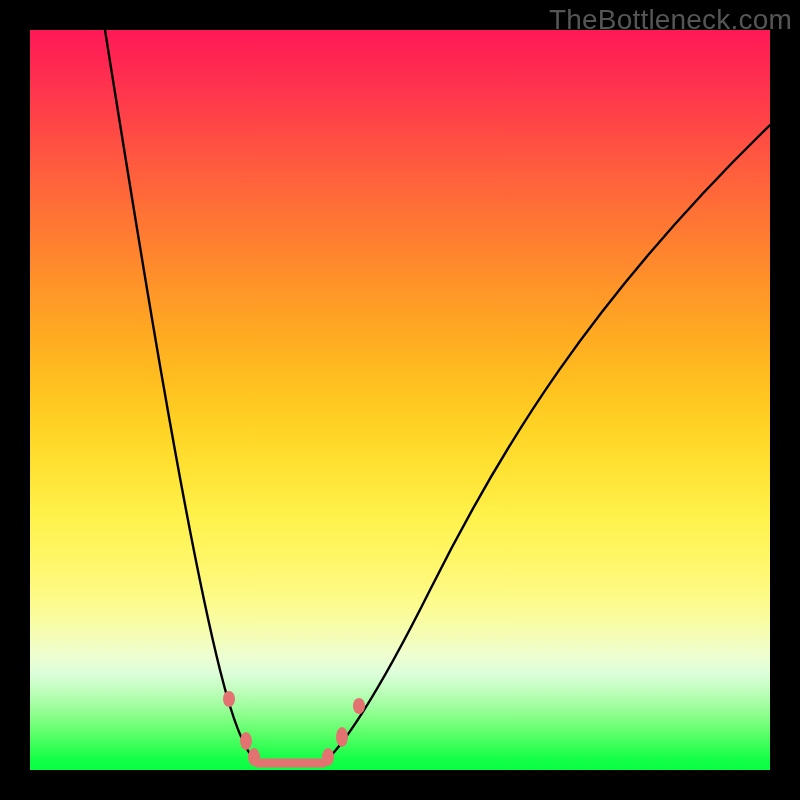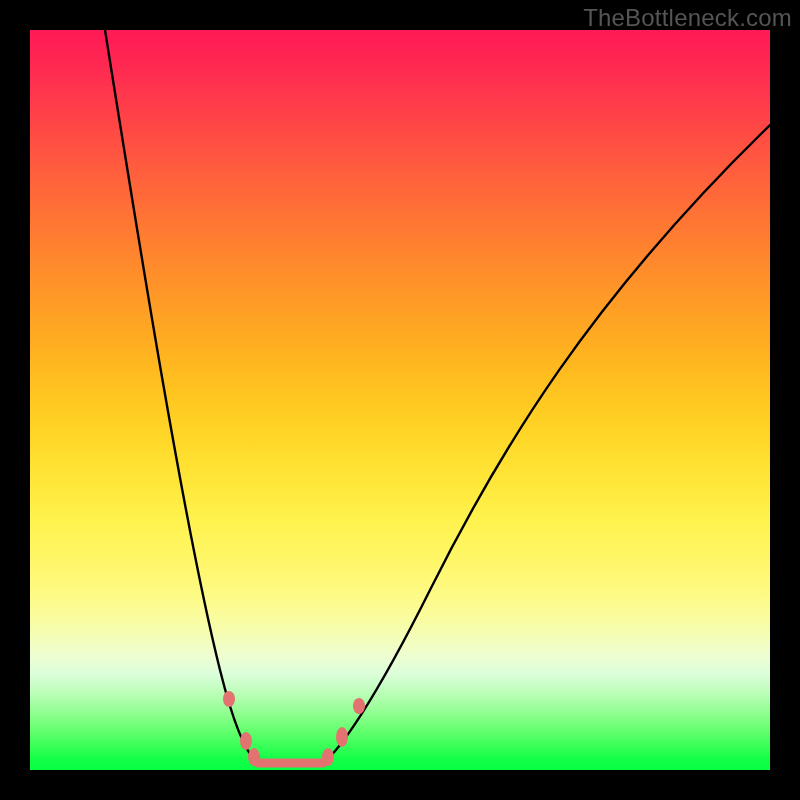--- a/index.html
+++ b/index.html
@@ -50,21 +50,21 @@
       #14ff48 98.5%,
       #08ff43 100%
     );
     overflow: hidden;
   }
   .watermark {
     position: absolute;
     top: 4px;
     right: 8px;
     color: #555;
-    font-size: 24px;
+    font-size: 28px;
     font-weight: 400;
     z-index: 5;
     letter-spacing: 0.2px;
   }
   svg.curves {
     position: absolute;
     left: 0;
     top: 0;
     width: 740px;
     height: 740px;

